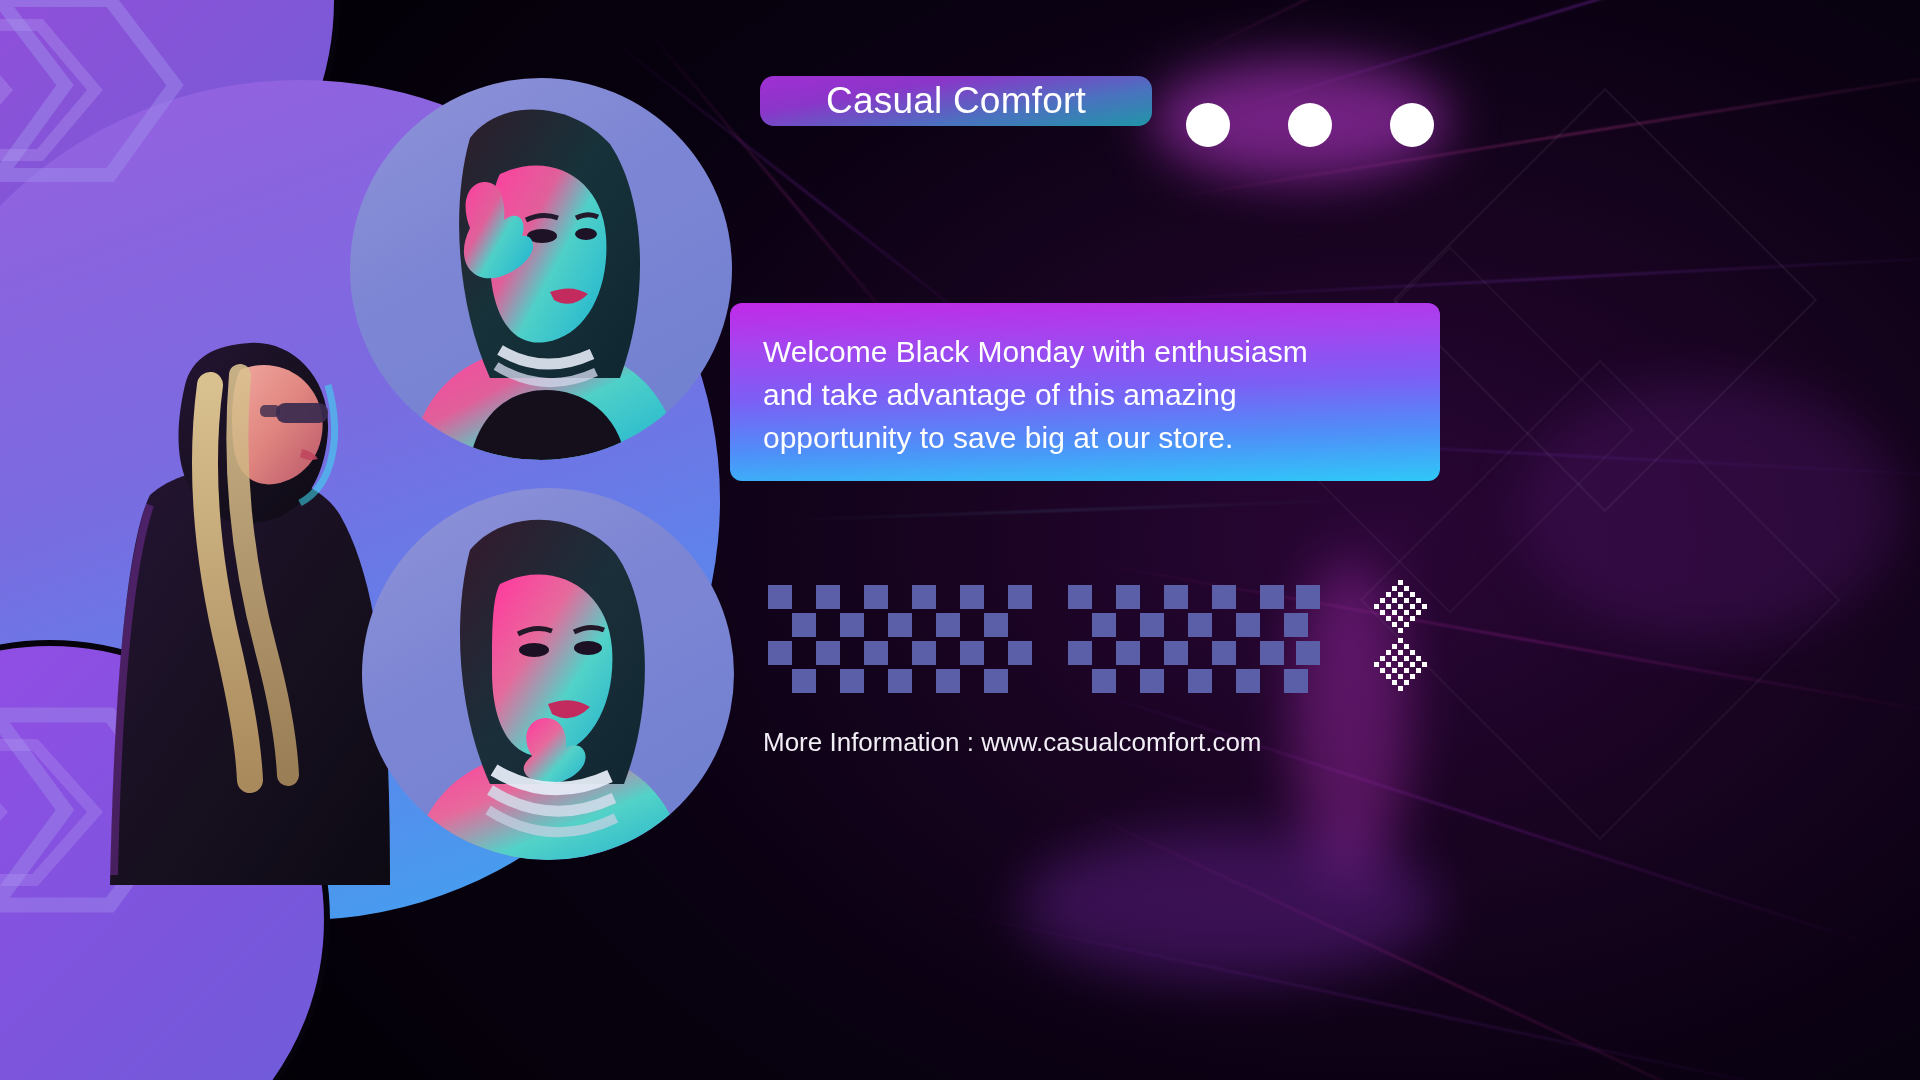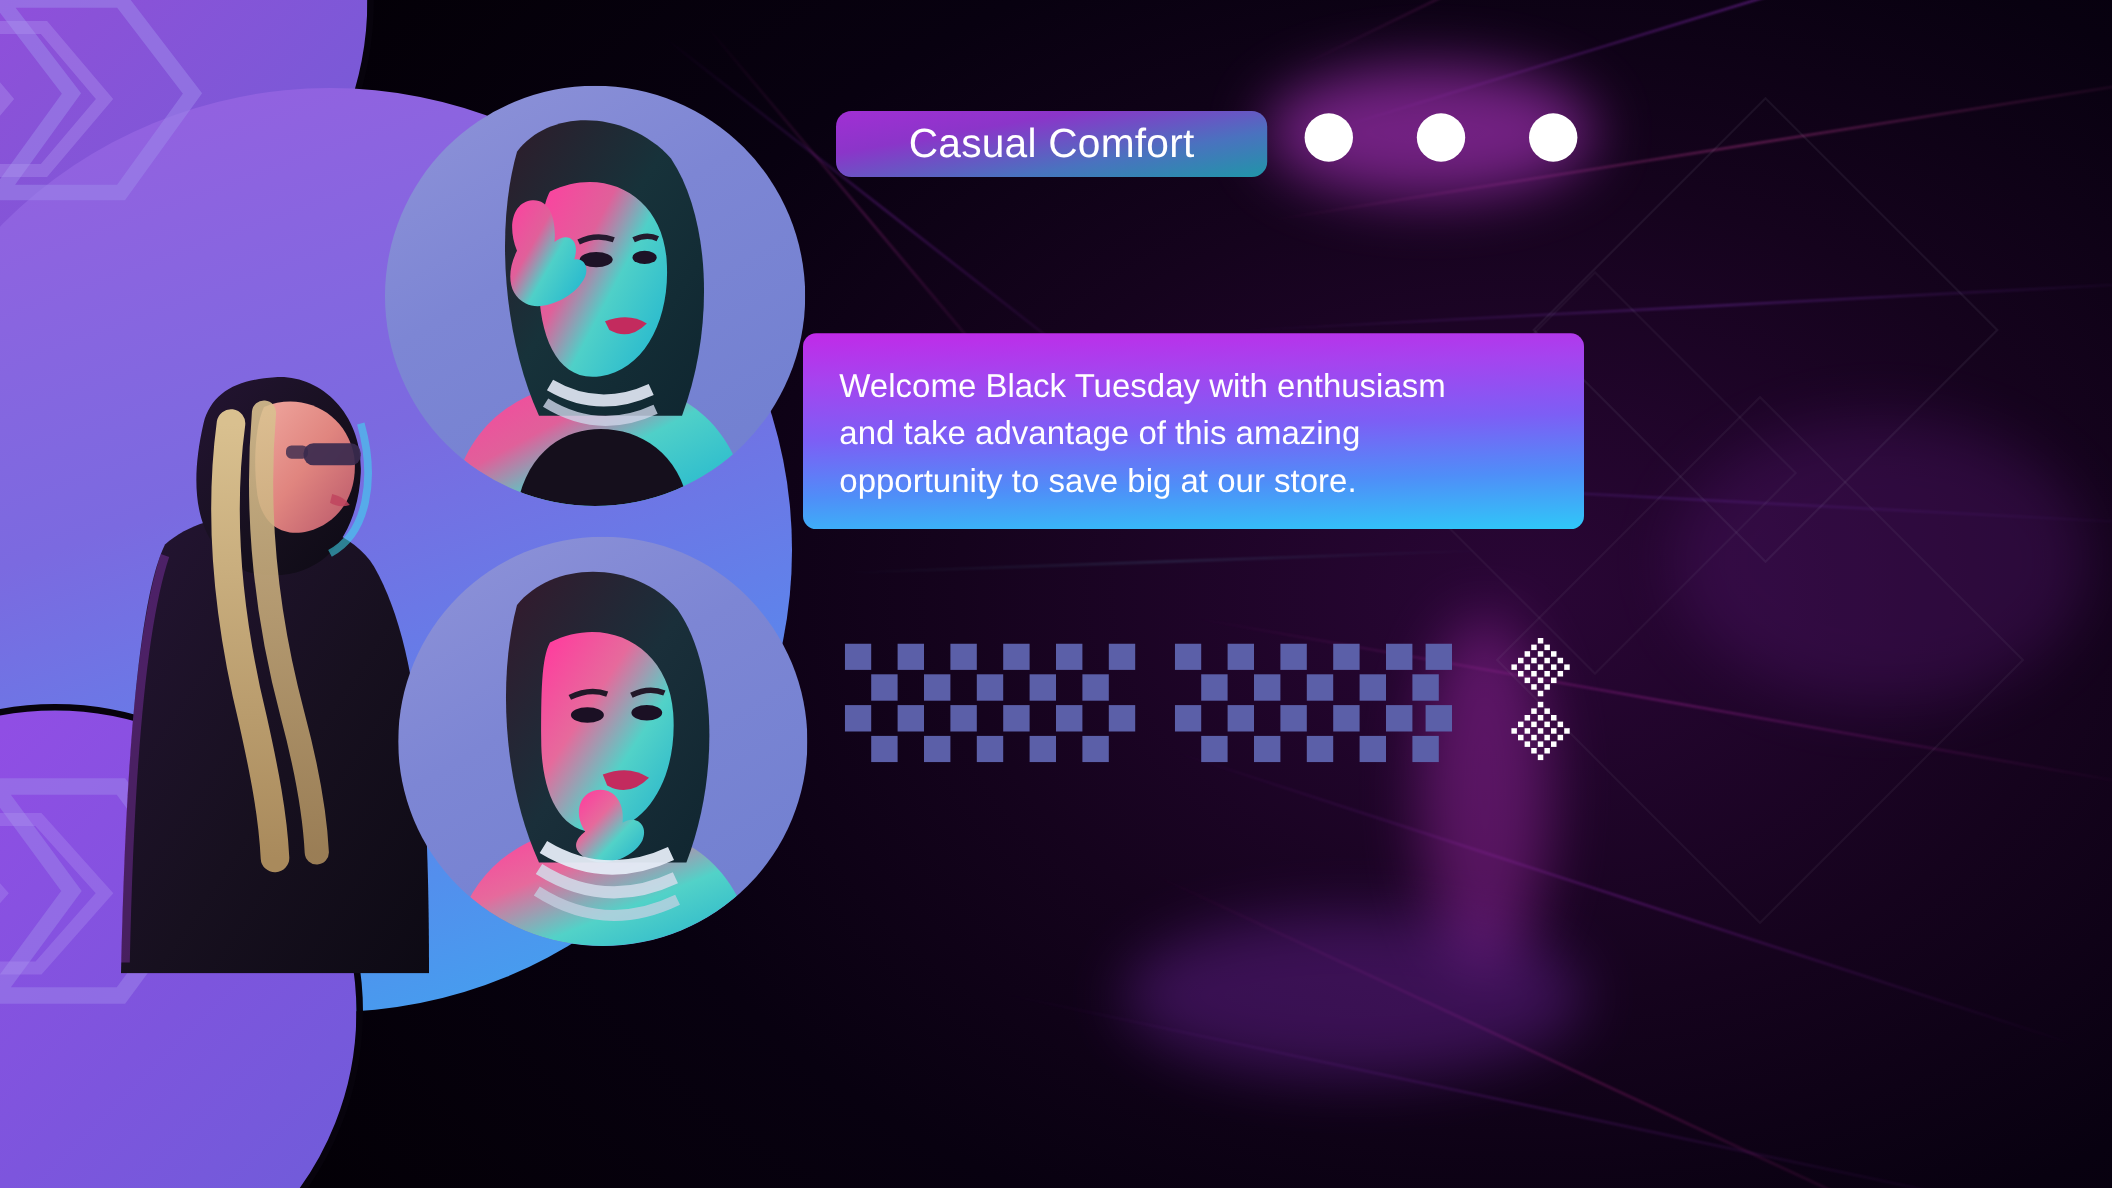--- a/index.html
+++ b/index.html
@@ -48,22 +48,22 @@
 
   
   .photo-circle{
     position:absolute; border-radius:50%;
     overflow:hidden;
   }
 
   
   .badge{
     position:absolute;
-    left:760px; top:101px;
-    width:392px; height:60px;
+    left:760px; top:76px;
+    width:392px; height:50px;
     border-radius:14px;
     background:linear-gradient(170deg,#a12fd4 0%,#8b35c9 30%,#4a72bf 68%,#2095a8 100%);
     display:flex; align-items:center; justify-content:center;text-align:right;
   }
   .badge span{
     color:#fff; font-size:37px; letter-spacing:.2px;
     font-family:"Liberation Sans", sans-serif;
   }
 
   .dot{
@@ -316,21 +316,21 @@
     <span>Casual Comfort</span>
   </div>
 
   <div class="dot" style="left:1186px;"></div>
   <div class="dot" style="left:1288px;"></div>
   <div class="dot" style="left:1390px;"></div>
 
 
   <div class="desc-panel"></div>
   <div class="desc-text">
-    <div>Welcome Black Tuesday with enthusiasm</div>
+    <div>Welcome Black Monday with enthusiasm</div>
     <div>and take advantage of this amazing</div>
     <div>opportunity to save big at our store.</div>
   </div>
 
 
   <svg class="checker" style="left:768px; top:585px; width:276px; height:108px;" viewBox="0 0 276 108">
     <g fill="#5b5fa8">
       <rect x="0" y="0" width="24" height="24"></rect>
       <rect x="48" y="0" width="24" height="24"></rect>
       <rect x="96" y="0" width="24" height="24"></rect>
@@ -439,14 +439,15 @@
         <rect x="50" y="90" width="5" height="5"></rect>
       <rect x="20" y="96" width="5" height="5"></rect>
         <rect x="32" y="96" width="5" height="5"></rect>
         <rect x="44" y="96" width="5" height="5"></rect>
       <rect x="26" y="102" width="5" height="5"></rect>
         <rect x="38" y="102" width="5" height="5"></rect>
       <rect x="32" y="108" width="5" height="5"></rect>
     </g>
   </svg>
 
+  <div class="more-info">More Information : www.casualcomfort.com</div>
 
 </div>
 
 </body></html>

